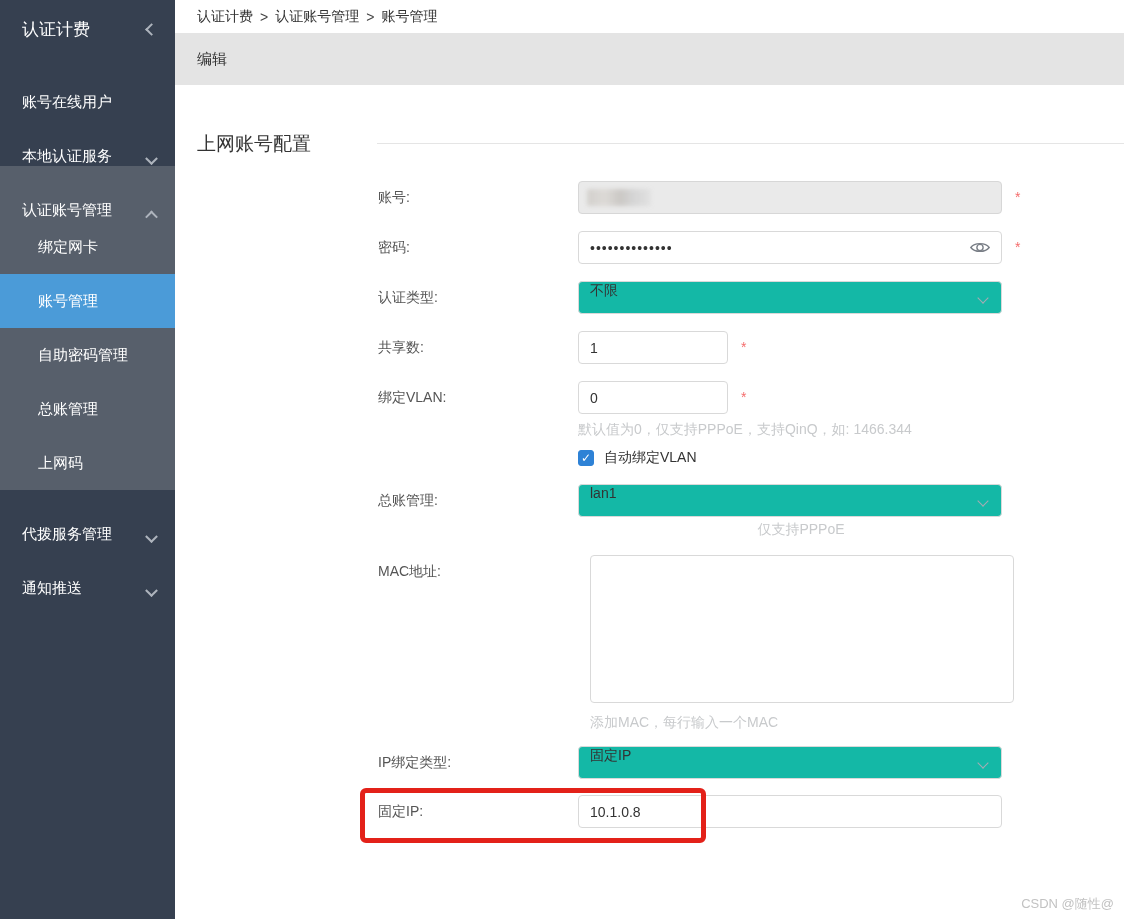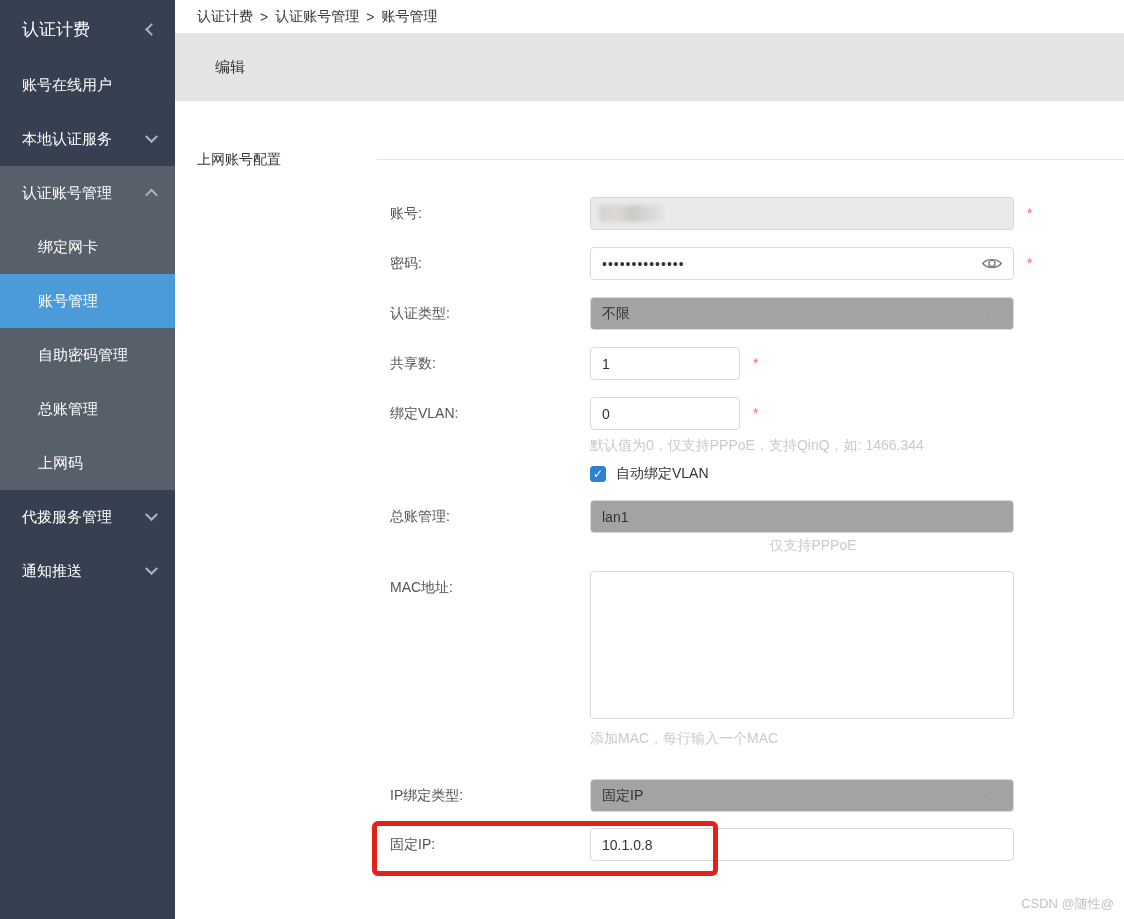--- a/index.html
+++ b/index.html
@@ -5,73 +5,73 @@
   * { margin:0; padding:0; box-sizing:border-box; }
   html,body { width:1124px; height:919px; }
   body {
     font-family:"Liberation Sans","DejaVu Sans",sans-serif;
     display:flex; background:#fff; color:#333; overflow:hidden;
   }
   
   .sidebar { width:175px; flex:none; background:#364050; color:#fff; height:919px; }
   .sb-header { height:58px; display:flex; align-items:center; justify-content:space-between;
     padding:0 19px 0 22px; font-size:17px; cursor:pointer; }
-  .sb-item { height:54px; display:flex; align-items:center; justify-content:space-between;
+  .sb-item { height:54px; display:flex; align-items:flex-end; justify-content:space-between;
     padding:0 19px 0 22px; font-size:15px; cursor:pointer; }
   .sb-group { background:#575f6b; }
   .sb-sub { height:54px; display:flex; align-items:center; padding-left:38px;
     font-size:15px; cursor:pointer; }
   .sb-sub.selected { background:#4b9bd8; }
   .chev { width:9px; height:9px; border-right:2px solid #aeb4bd; border-bottom:2px solid #aeb4bd;
     display:inline-block; flex:none; }
   .chev.down { transform:rotate(45deg) translate(-2px,-2px); }
   .chev.up   { transform:rotate(225deg) translate(-1px,-1px); }
   .chev.left { transform:rotate(135deg); }
   
   .main { width:949px; position:relative; background:#fff; height:919px; }
   .breadcrumb { height:33px; display:flex; align-items:center; padding-left:22px;
     font-size:14px; color:#333; }
   .breadcrumb .sep { margin:0 7px; color:#444; }
-  .edit-bar { height:68px; background:#e4e4e4; display:flex; align-items:center;
-    padding-left:40px; font-size:15px; color:#333; }
+  .edit-bar { height:52px; background:#e4e4e4; display:flex; align-items:center;
+    padding-left:22px; font-size:15px; color:#333; }
   .section-head { display:flex; align-items:center; margin-top:48px; padding-left:22px; height:21px; }
-  .section-title { font-size:14px; color:#333; width:180px; flex:none; }
+  .section-title { font-size:19px; color:#333; width:180px; flex:none; }
   .section-line { flex:1; height:1px; background:#e5e5e5; }
   
-  .form { margin-top:27px;padding-left:12px; }
+  .form { margin-top:27px; }
   .form-row { display:flex; padding-left:203px; margin-bottom:17px; position:relative; }
   .form-label { width:200px; flex:none; font-size:14px; color:#555; line-height:33px; }
   .ctl-col { width:446px; }
   .ctl-line { display:flex; align-items:center; }
   .tinput { width:424px; height:33px; border:1px solid #d9d9d9; border-radius:4px;
     padding:0 11px; font-size:14px; color:#333; background:#fff; outline:none;
     font-family:"Liberation Sans","DejaVu Sans",sans-serif; }
   .tinput.small { width:150px; }
   .tinput:disabled, .tinput.disabled { background:#eaeaea; border-color:#d7d7d7; }
   .sel { width:424px; height:33px; border:1px solid #d9d9d9; border-radius:4px;
-    padding:0 30px 0 11px; font-size:14px; color:#333; background:#a3a3a3;
-    display:flex; align-items:center; position:relative; cursor:pointer; }
+    padding:0 30px 0 11px; font-size:14px; color:#333; background:#14b8a6;
+    display:flex; position:relative; cursor:pointer; }
   .sel .chev2 { position:absolute; right:14px; top:12px; width:8px; height:8px;
     border-right:1.6px solid #a6abb3; border-bottom:1.6px solid #a6abb3; transform:rotate(45deg); }
   .req { color:#f56c6c; font-size:14px; margin-left:13px; line-height:33px; }
   .hint { font-size:14px; color:#c8cacc; margin-top:7px; line-height:17px; }
   .cb-row { display:flex; align-items:center; margin-top:11px; height:18px; }
   .cbox { width:16px; height:16px; background:#2e82d6; border:1px solid #2e82d6; border-radius:3px;
     color:#fff; font-size:12px; line-height:14px; text-align:center; cursor:pointer; }
   .cb-label { margin-left:10px; font-size:14px; color:#333; }
   .pw-wrap { position:relative; width:424px; }
   .pw-wrap .tinput { letter-spacing:1px; padding-right:38px; }
   .eye { position:absolute; right:11px; top:8px; cursor:pointer; width:22px; height:17px; }
   .redact-wrap { width:424px; height:33px; border:1px solid #d7d7d7; border-radius:4px;
     background:#eaeaea; display:flex; align-items:center; padding:0 8px; }
   .redact { width:64px; height:17px; border-radius:2px; filter:blur(2px); opacity:.85;
     background:linear-gradient(90deg,#cfccc8 0%,#dbd8d4 28%,#c6c3bf 52%,#d2d2d2 72%,#e0e0e0 100%); }
   .ta { width:424px; height:148px; border:1px solid #d9d9d9; border-radius:4px; resize:none;
     font-family:"Liberation Sans","DejaVu Sans",sans-serif; font-size:14px; padding:6px 11px; outline:none; }
-  .mb16 { margin-bottom:16px; } .mb20 { margin-bottom:32px; }
+  .mb16 { margin-bottom:16px; } .mb20 { margin-bottom:15px;gap:12px; }
   .annotation { position:absolute; left:185px; top:-7px; width:346px; height:55px;
     border:5px solid #e32119; border-radius:6px; pointer-events:none; z-index:5; }
   .watermark { position:absolute; right:10px; bottom:6px; font-size:13px; color:#c2c2c2; }
 </style>
 </head>
 <body>
 
 <div class="sidebar">
   <div class="sb-header">
     <span>认证计费</span>

